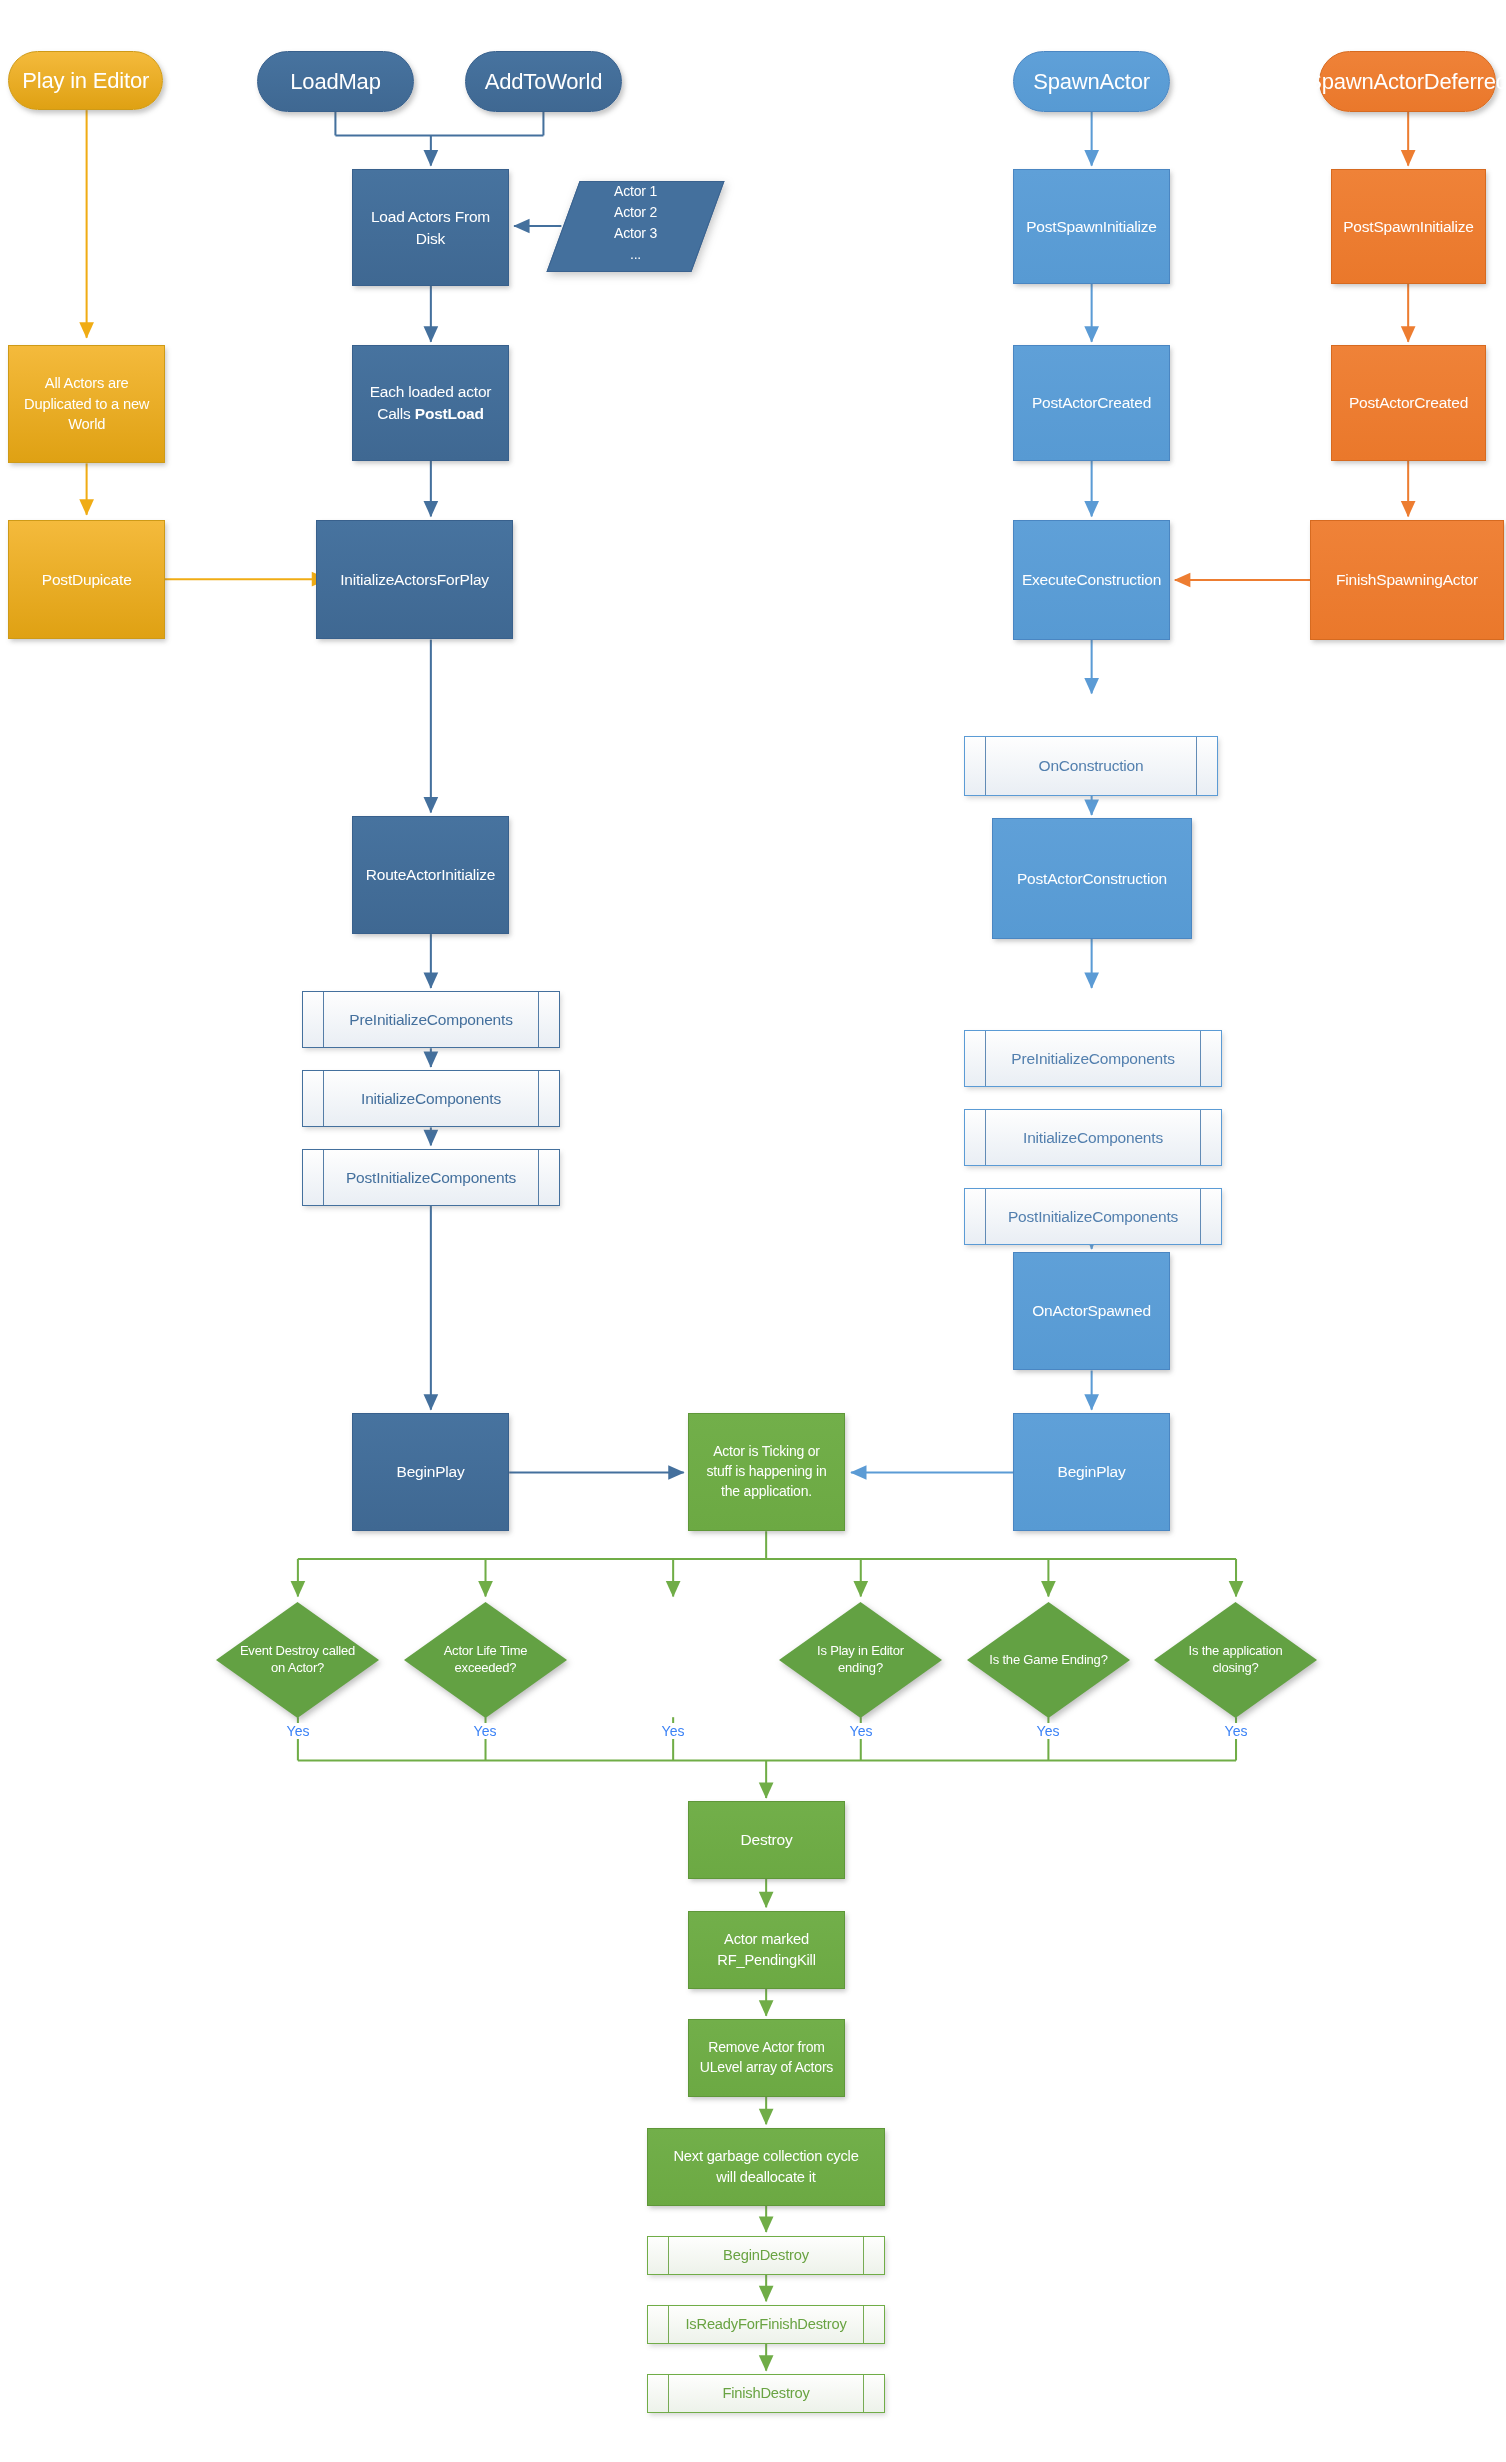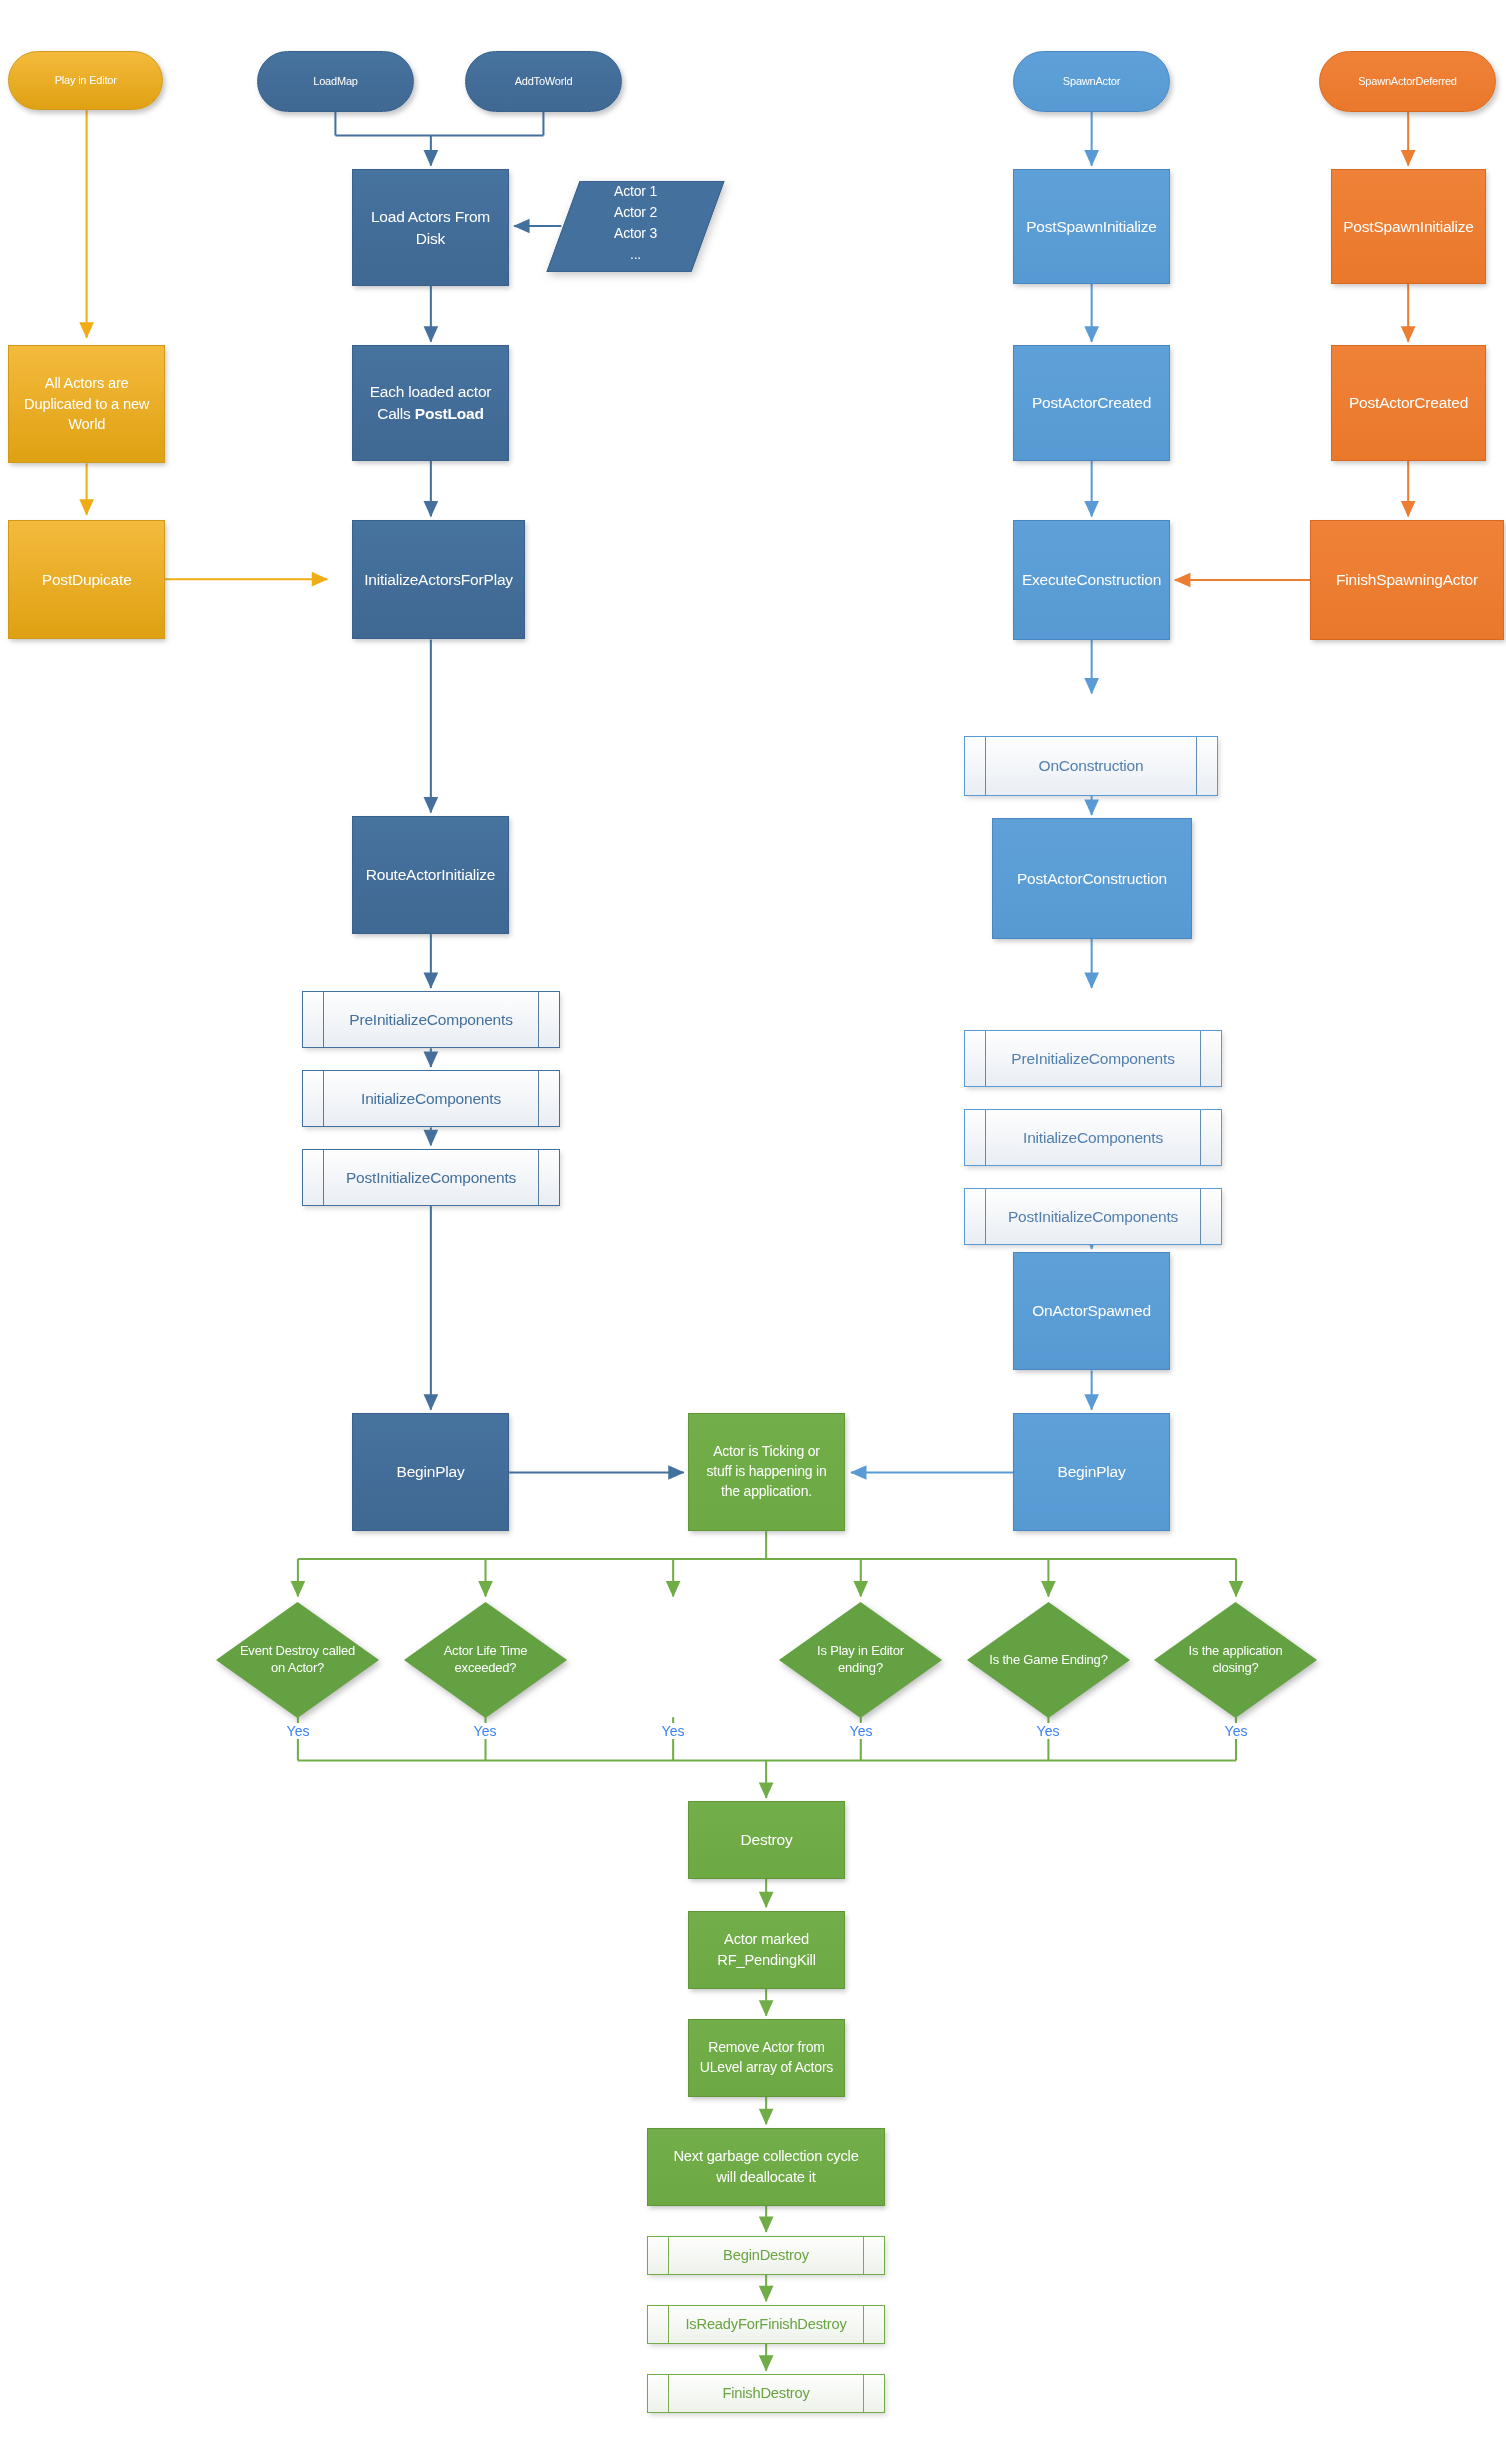--- a/index.html
+++ b/index.html
@@ -15,21 +15,21 @@
     text-align:center; line-height:1.42; letter-spacing:-0.2px;
   }
   .solid { color:#fff; box-shadow:2.4px 3.3px 4.9px rgba(90,90,90,0.35); }
   .dark   { background:linear-gradient(180deg,#47739F,#3F6892); border:1.6px solid #38608C; }
   .light  { background:linear-gradient(180deg,#5FA0D8,#579AD3); border:1.6px solid #4A86C2; }
   .orangebox { background:linear-gradient(180deg,#EF8238,#EA782B); border:1.6px solid #D66A20; }
   .greenbox  { background:linear-gradient(180deg,#72AF4A,#6CA943); border:1.6px solid #5F9739; }
   .yellowbox { background:linear-gradient(180deg,#F4BA3C,#DFA113); border:1.6px solid #CE9A17; }
   .pill { border-radius:33px; }
 
-  .fs20 { font-size:11px; } .fs19 { font-size:15.5px; } .fs18 { font-size:14.7px; }
+  .fs20 { font-size:22px; } .fs19 { font-size:15.5px; } .fs18 { font-size:14.7px; }
   .fs17 { font-size:14px; }
 
   .sub {
     background:linear-gradient(180deg,#FEFEFE,#E9EEF4);
     box-shadow:2.4px 3.3px 4.9px rgba(120,120,120,0.30);
   }
   .sub::before, .sub::after {
     content:""; position:absolute; top:0; bottom:0; width:0;
     border-left:1.6px solid currentColor; opacity:0.9;
   }
@@ -195,21 +195,21 @@
   <div class="node solid dark fs19" style="left:352px;top:345px;width:157px;height:116px">
     <div class="stack">
       <span>Each loaded actor</span>
       <span>
         <span>Calls</span>
         <span class="bold">PostLoad</span>
       </span>
     </div>
   </div>
 
-  <div class="node solid dark fs19" style="left:352px;top:520px;width:173px;height:119px">
+  <div class="node solid dark fs19" style="left:316px;top:520px;width:197px;height:119px">
     <span>InitializeActorsForPlay</span>
   </div>
   <div class="node solid dark fs19" style="left:352px;top:816px;width:157px;height:118px">
     <span>RouteActorInitialize</span>
   </div>
 
   <div class="node sub dark-sub fs19" style="left:302px;top:991px;width:258px;height:57px">
     <span>PreInitializeComponents</span>
   </div>
   <div class="node sub dark-sub fs19" style="left:302px;top:1070px;width:258px;height:57px">

